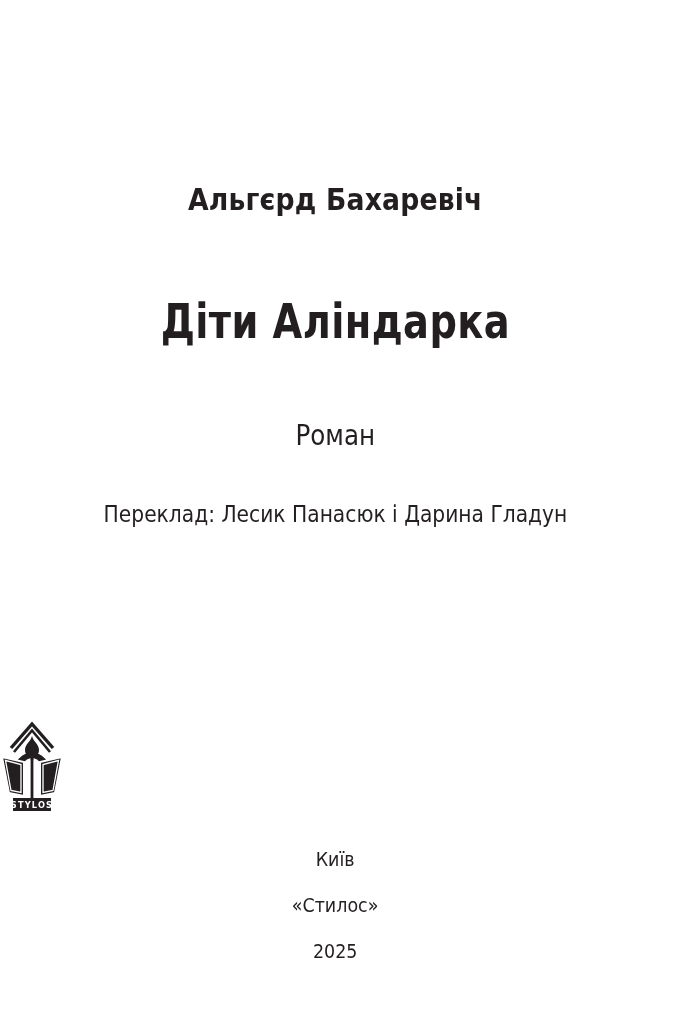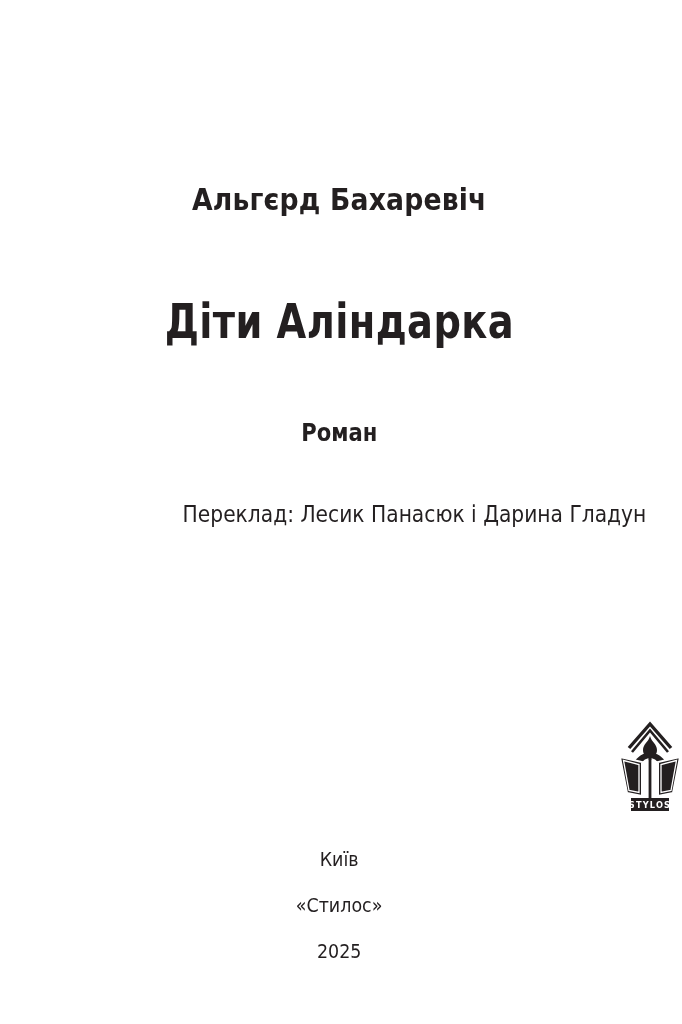--- a/index.html
+++ b/index.html
@@ -13,21 +13,21 @@
     height: 1024px;
     margin: 0 auto;
     background: #ffffff;
     color: #231f20;
     font-family: "DejaVu Sans", "Liberation Sans", sans-serif;
     overflow: hidden;
   }
   .line {
     position: absolute;
     left: 0;
-    right: 4px;
+    right: 12px;
     text-align: center;
     white-space: nowrap;
   }
   
   .sq {
     display: inline-block;
     transform-origin: 50% 50%;
   }
   .author {
     top: 181px;
@@ -38,39 +38,37 @@
   .author .sq { transform: scaleX(0.86); }
   .title {
     top: 293px;
     font-size: 48px;
     font-weight: 700;
     letter-spacing: 0.5px;
   }
   .title .sq { transform: scaleX(0.80); }
   .genre {
     top: 419px;
-    font-size: 24px;
-    font-weight: 700;
+    font-size: 28px;
+    font-weight: 400;
   }
   .genre .sq { transform: scaleX(0.88); }
   .credit {
     top: 501px;
     font-size: 23px;
     font-weight: 500;
-    text-align: right;
   }
   .credit .sq { transform: scaleX(0.88); }
   .logo-wrap {
     position: absolute;
     top: 721px;
     left: 0;
     right: 0;
     display: flex;
-    justify-content: flex-end;
-    margin-left: 28px;
+    justify-content: flex-start;
   }
   .logo-wrap svg {
     display: block;
     width: 64px;
     height: 90px;
   }
   .imprint {
     top: 824px;
     font-size: 19px;
     line-height: 23px;

